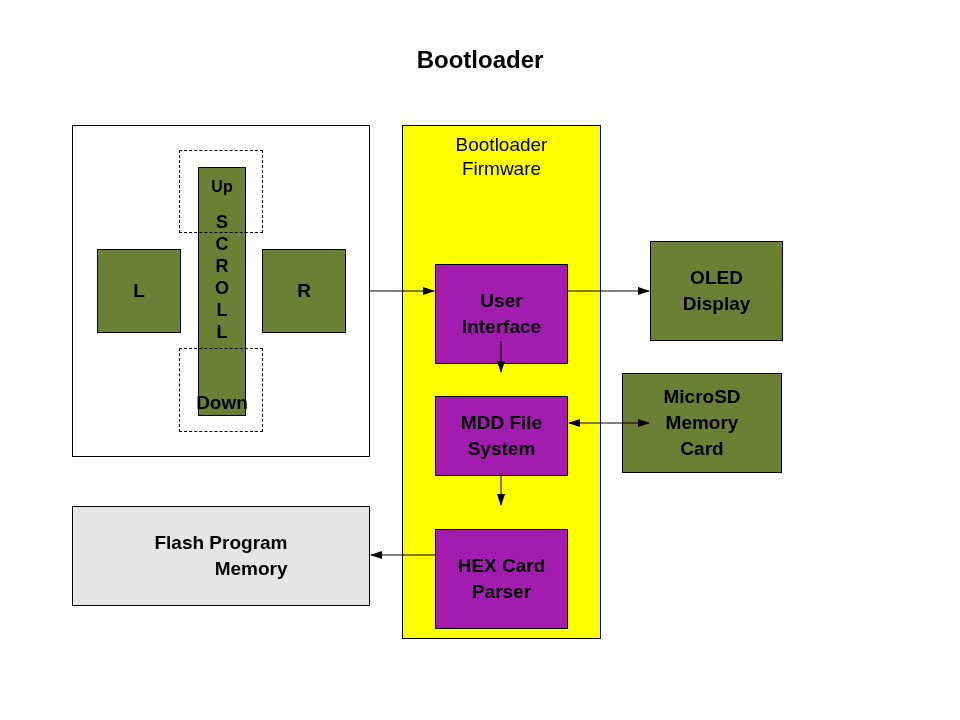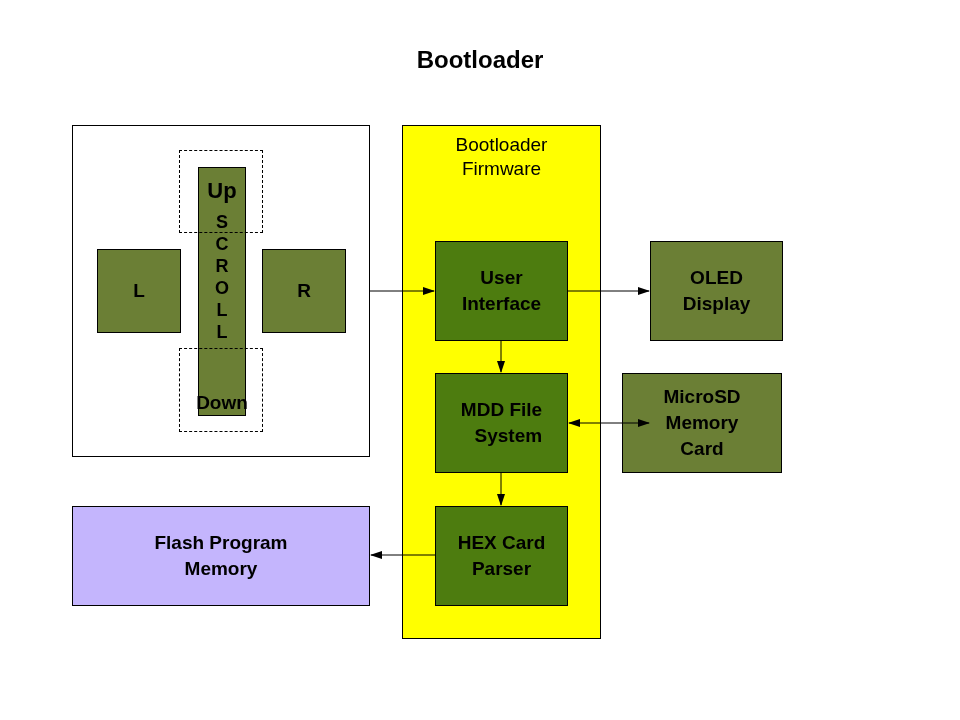--- a/index.html
+++ b/index.html
@@ -3,60 +3,60 @@
 <meta charset="utf-8">
 <style>
   html, body { margin: 0; padding: 0; }
   body { width: 960px; height: 720px; background: #ffffff; position: relative; overflow: hidden;
          font-family: "Liberation Sans", sans-serif; }
   .abs { position: absolute; box-sizing: border-box; }
   .title { left: 0; width: 960px; top: 46px; text-align: center; font-weight: bold; font-size: 24px; color: #000; }
   .box { border: 1px solid #000; display: flex; align-items: center; justify-content: center; text-align: center;
          font-weight: bold; font-size: 19px; line-height: 26px; color: #000; white-space: pre-line; }
   .dark { background: #6b7f35; }
-  .light { background: #4d7c0f; }
-  .pale { background: #c4b5fd; }
+  .light { background: #a21caf; margin-top: 23px; }
+  .pale { background: #e5e5e5; text-align: right; }
   .yellow { background: #ffff00; border: 1px solid #000; }
   .dashed { border: 1px dashed #000; background: transparent; }
   .scroll-letters { display: flex; flex-direction: column; align-items: center; font-weight: bold; font-size: 18px; line-height: 22px; }
   svg { position: absolute; left: 0; top: 0; }
 </style>
 </head>
 <body>
 
 <div class="abs title">Bootloader</div>
 
 <div class="abs" style="left:72px; top:125px; width:298px; height:332px; border:1px solid #000; background:#fff;"></div>
 
 <div class="abs box dark" style="left:97px; top:249px; width:84px; height:84px;"><span>L</span></div>
 <div class="abs box dark" style="left:262px; top:249px; width:84px; height:84px;"><span>R</span></div>
 
 <div class="abs dark" style="left:198px; top:167px; width:48px; height:249px; border:1px solid #000;"></div>
 
 <div class="abs dashed" style="left:179px; top:150px; width:84px; height:83px;"></div>
 <div class="abs dashed" style="left:179px; top:348px; width:84px; height:84px;"></div>
 
-<div class="abs" style="left:198px; top:178px; width:48px; text-align:center; font-weight:bold; font-size:22px;">Up</div>
+<div class="abs" style="left:198px; top:178px; width:48px; text-align:center; font-weight:bold; font-size:16px;">Up</div>
 <div class="abs scroll-letters" style="left:198px; top:211px; width:48px;">
   <span>S</span>
   <span>C</span>
   <span>R</span>
   <span>O</span>
   <span>L</span>
   <span>L</span>
 </div>
 <div class="abs" style="left:186px; top:376px; width:72px; text-align:center; font-weight:bold; font-size:19px;margin-top:16px;">Down</div>
 
 <div class="abs yellow" style="left:402px; top:125px; width:199px; height:514px;"></div>
 <div class="abs" style="left:402px; top:133px; width:199px; text-align:center; font-size:19px; line-height:24px; white-space:pre-line;">Bootloader
 Firmware</div>
 
 <div class="abs box light" style="left:435px; top:241px; width:133px; height:100px;"><span>User
 Interface</span></div>
-<div class="abs box light" style="left:435px; top:373px; width:133px; height:100px;text-align:right;"><span>MDD File
+<div class="abs box light" style="left:435px; top:373px; width:133px; height:80px;"><span>MDD File
 System</span></div>
 <div class="abs box light" style="left:435px; top:506px; width:133px; height:100px;"><span>HEX Card
 Parser</span></div>
 
 <div class="abs box dark" style="left:650px; top:241px; width:133px; height:100px;"><span>OLED
 Display</span></div>
 <div class="abs box dark" style="left:622px; top:373px; width:160px; height:100px;"><span>MicroSD
 Memory
 Card</span></div>
 <div class="abs box pale" style="left:72px; top:506px; width:298px; height:100px;"><span>Flash Program

